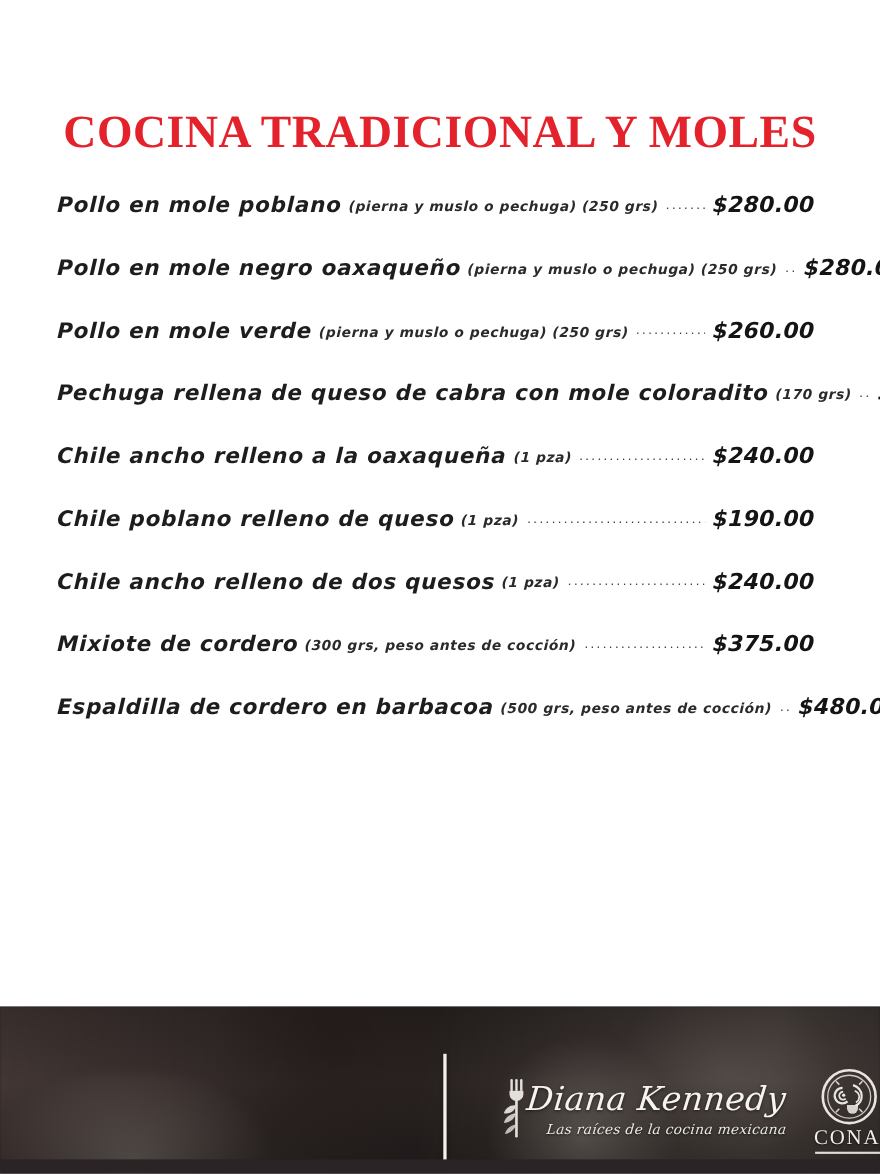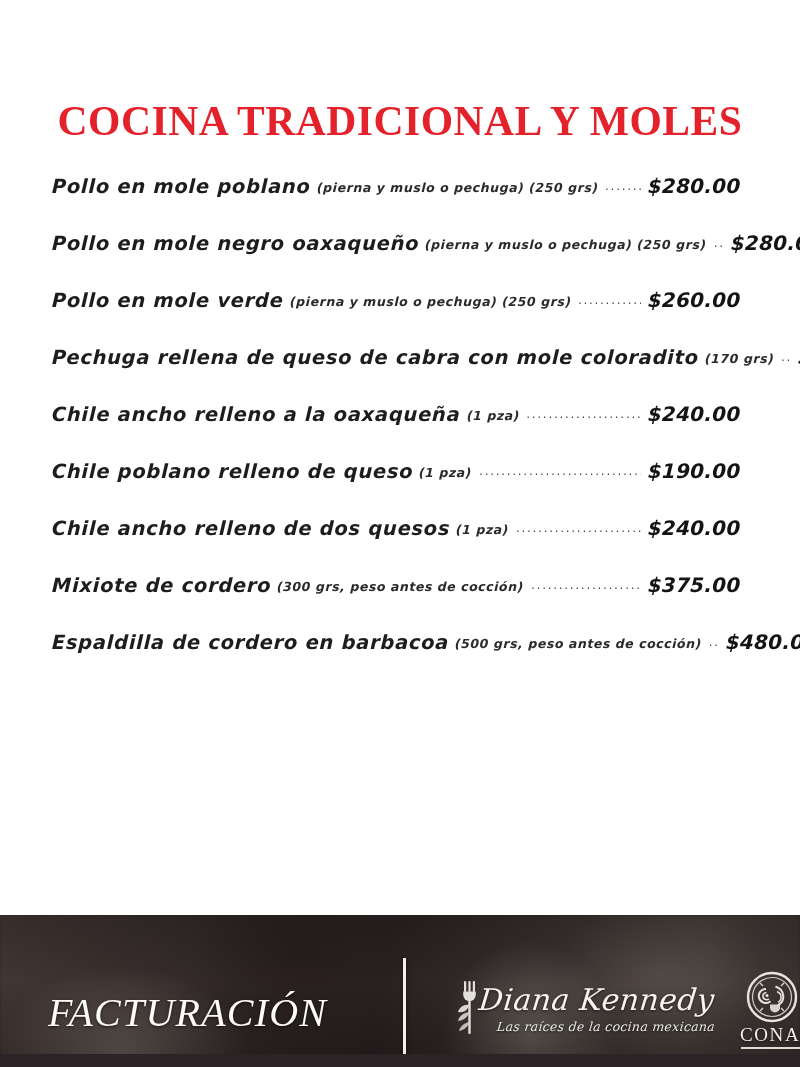--- a/index.html
+++ b/index.html
@@ -341,21 +341,20 @@
     </div>
 
   </div>
 
   <div class="footer">
     <div class="footer-photo"></div>
     <div class="footer-shade"></div>
 
     <div class="footer-content">
 
-      <div class="facturacion">FACTURACIÓN</div>
 
       <div class="footer-divider"></div>
 
       <div class="dk-logo">
         <svg class="dk-emblem" viewBox="0 0 34 58" aria-hidden="true">
 
           <g fill="#f2efe9">
             <rect x="9" y="2" width="2.2" height="11" rx="1"></rect>
             <rect x="13.4" y="2" width="2.2" height="11" rx="1"></rect>
             <rect x="17.8" y="2" width="2.2" height="11" rx="1"></rect>

